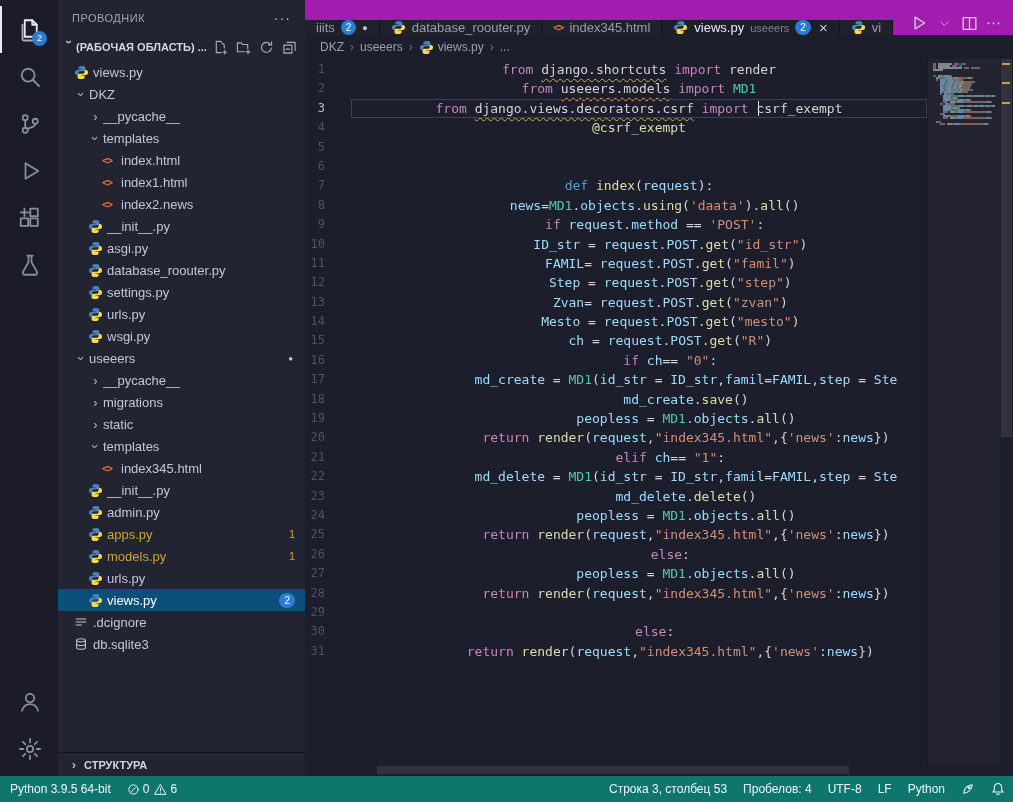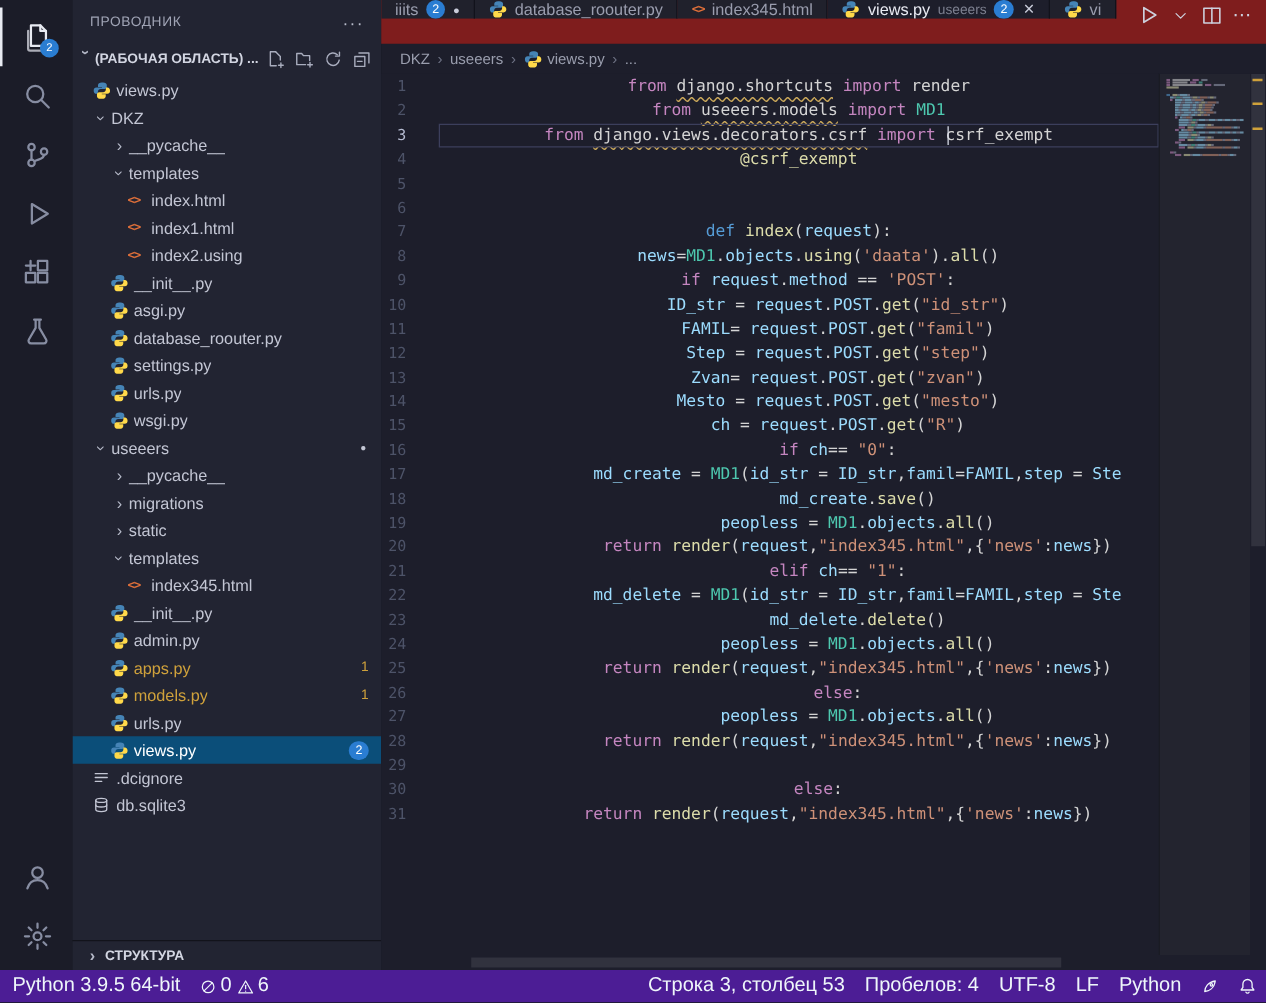--- a/index.html
+++ b/index.html
@@ -50,21 +50,21 @@
   .tree-badge { margin-left:auto; margin-right:10px; font-size:11px; color:#cfa13b; }
   .tree-row.sel .tree-badge { color:#fff; background:#2a7dd2; border-radius:8px; padding:0 5px;
     height:15px; line-height:15px; font-size:10px; }
   .glyph-html { color:#e0703a; font-size:10px; font-weight:bold; letter-spacing:-1px; font-family:"DejaVu Sans Mono",monospace; }
   .sb-outline { height:24px; flex:0 0 24px; border-top:1px solid rgba(0,0,0,.45); display:flex;
     align-items:center; gap:4px; font-size:11px; font-weight:bold; color:#d3d6e2; padding:0 10px; }
   .sb-outline .chev { width:12px; flex:0 0 12px; }
 
   
   .editor-col { flex:1; display:flex; flex-direction:column; background:#1d1e2b; min-width:0; }
-  .tabbar { height:35px; flex:0 0 35px; background:#7f1d1d; display:flex; align-items:flex-start; }
+  .tabbar { height:35px; flex:0 0 35px; background:#a21caf; display:flex; align-items:flex-end; }
   .tabs { display:flex; flex:1; min-width:0; overflow:hidden; }
   .tab { display:flex; align-items:center; gap:6px; padding:0 11px; background:#20212c;
     border-right:1px solid #11121b; color:#9a9dae; font-size:13px; white-space:nowrap; cursor:pointer; }
   .tab.active { background:#1d1e2b; color:#e9eaf2; }
   .tab-badge { background:#2a7dd2; color:#fff; border-radius:8px; font-size:10px; padding:0 5px;
     height:15px; line-height:15px; }
   .tab-dot { font-size:9px; color:#c9ccda; }
   .tab-detail { color:#7d8090; font-size:11px; }
   .tab-close { margin-left:2px; color:#c9ccda; font-size:15px; line-height:1; }
   .editor-actions { display:flex; align-items:center; gap:3px; padding:0 8px; color:#cdd0dd; }
@@ -97,22 +97,22 @@
   .mm-line { height:2px; white-space:nowrap; overflow:hidden; }
   .mm-line span { display:inline-block; height:2px; vertical-align:top; }
 
   .vscroll { position:absolute; top:0; right:0; width:13px; bottom:12px; }
   .vthumb { position:absolute; top:0; left:1px; right:1px; height:378px; background:rgba(255,255,255,.09); }
   .ov-mark { position:absolute; left:2px; width:8px; height:2px; background:#cfa13b; }
   .hscroll { position:absolute; left:0; right:86px; bottom:0; height:12px; }
   .hthumb { position:absolute; left:72px; top:2px; height:8px; width:calc(100% - 150px); background:rgba(255,255,255,.09); }
 
   
-  .statusbar { height:26px; flex:0 0 26px; background:#4c1d95; color:#eef6fa; display:flex;
-    align-items:flex-end; justify-content:space-between; font-size:16px; }
+  .statusbar { height:26px; flex:0 0 26px; background:#0f766e; color:#eef6fa; display:flex;
+    align-items:flex-end; justify-content:space-between; font-size:12px; }
   .sb-side { display:flex; align-items:center; height:100%; }
   .sb-seg { display:flex; align-items:center; gap:5px; padding:0 8px; height:100%; cursor:pointer; white-space:nowrap; }
   .sb-seg:first-child { padding-left:10px; }
   .sb-count { margin-left:-2px; }
 </style>
 </head>
 <body>
 
 <div class="app">
   <div class="main">
@@ -259,21 +259,21 @@
           <div class="tree-row" style="padding-left: 44px;">
             <span class="f-ic">
               <span class="glyph-html">&lt;&gt;</span>
             </span>
             <span class="tree-label">index1.html</span>
           </div>
           <div class="tree-row" style="padding-left: 44px;">
             <span class="f-ic">
               <span class="glyph-html">&lt;&gt;</span>
             </span>
-            <span class="tree-label">index2.using</span>
+            <span class="tree-label">index2.news</span>
           </div>
           <div class="tree-row" style="padding-left: 30px;">
             <span class="f-ic">
               <svg width="15" height="15" viewBox="0 0 16 16">
                 <path fill="#4584b6" d="M7.9 1C6 1 4.7 1.9 4.7 3.3v1.6h3.4v.5H3.3C1.9 5.4 1 6.5 1 8c0 1.6.9 2.7 2.3 2.7h1.3V8.9c0-1.3 1.1-2.3 2.4-2.3h3.3c1.1 0 1.9-.8 1.9-1.9V3.3C12.2 1.9 10.9 1 9 1z"></path>
                 <path fill="#ffd94a" d="M8.1 15c1.9 0 3.2-.9 3.2-2.3v-1.6H7.9v-.5h4.8c1.4 0 2.3-1.1 2.3-2.6 0-1.6-.9-2.7-2.3-2.7h-1.3v1.8c0 1.3-1.1 2.3-2.4 2.3H5.7c-1.1 0-1.9.8-1.9 1.9v1.4C3.8 14.1 5.1 15 7 15z"></path>
               </svg>
             </span>
             <span class="tree-label">__init__.py</span>
           </div>

